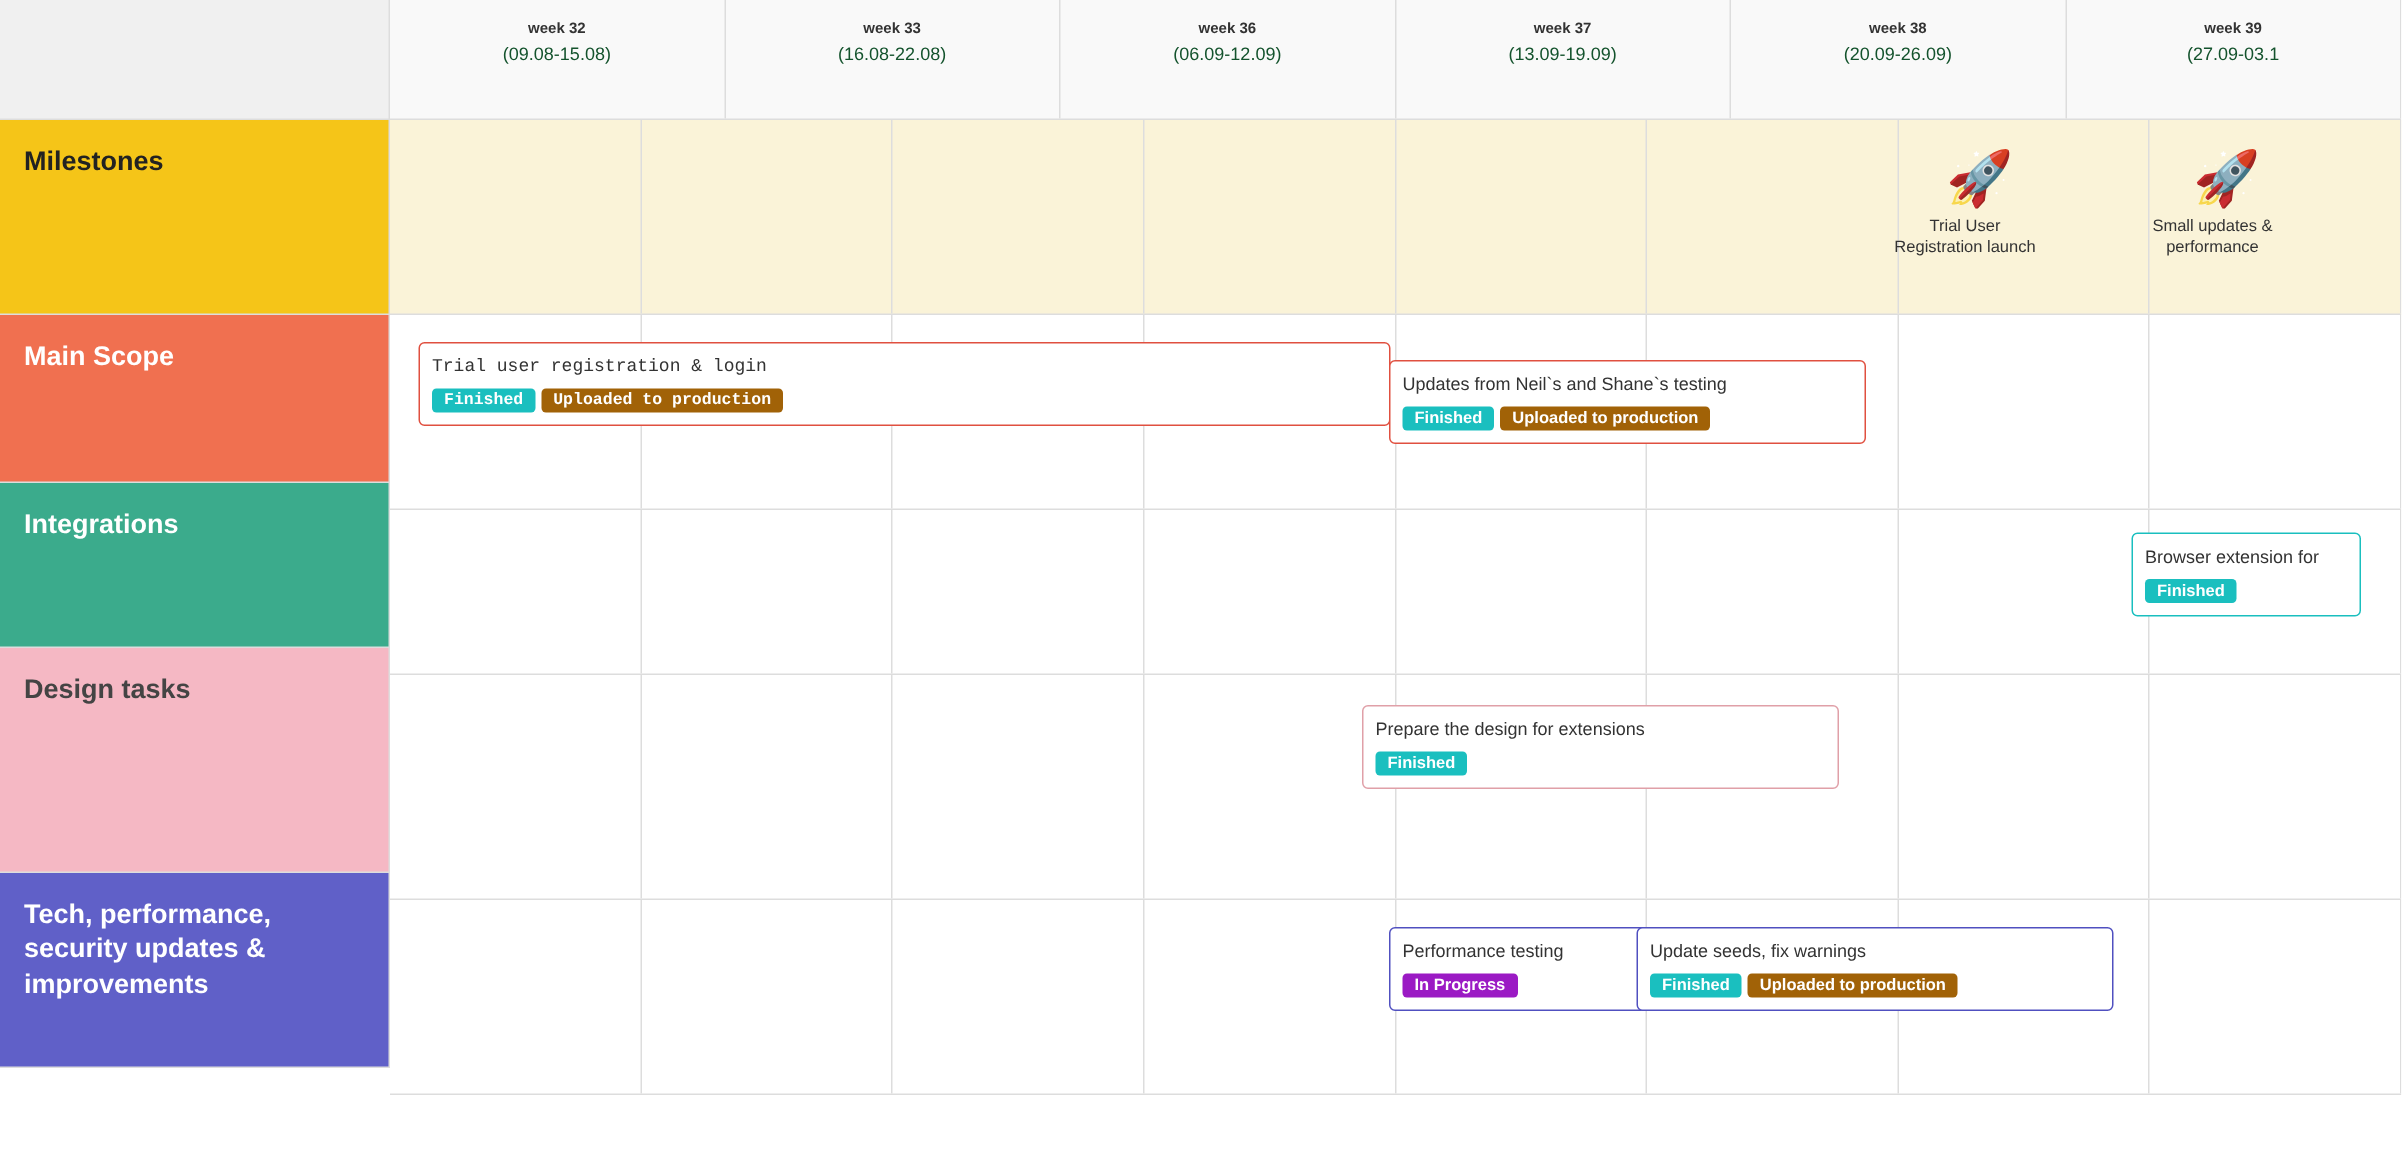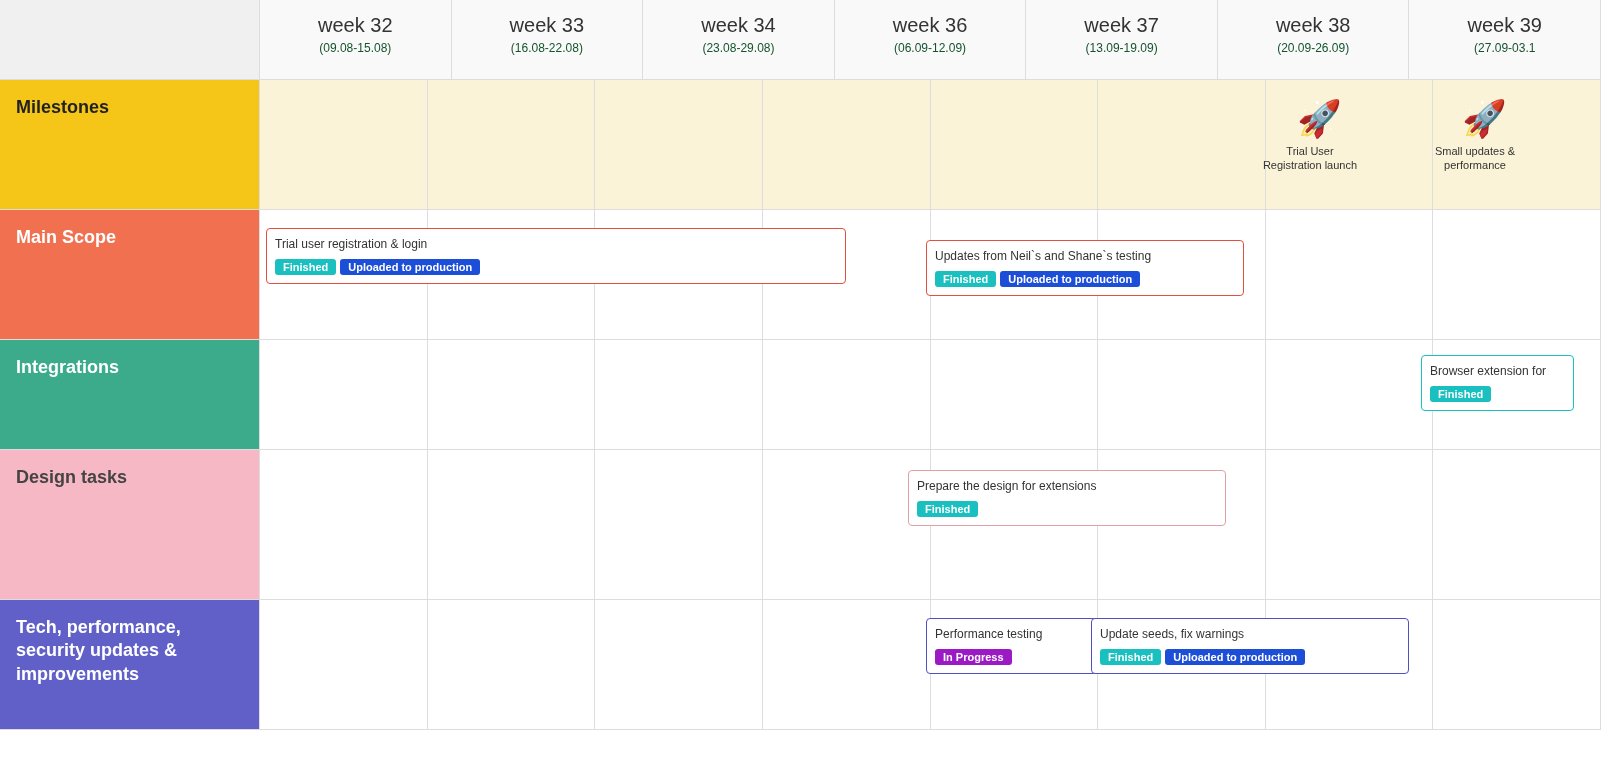--- a/index.html
+++ b/index.html
@@ -34,21 +34,21 @@
       border-bottom: 1px solid #ddd;
     }
 
     .sidebar-row.milestones {
       background: #F5C518;
       height: 130px;
       text-align: center;
     }
     .sidebar-row.main-scope {
       background: #F07050;
-      height: 130px;
+      height: 112px;
     }
     .sidebar-row.integrations {
       background: #3BAB8C;
       height: 110px;
     }
     .sidebar-row.design-tasks {
       background: #F5B8C4;
       height: 150px;
     }
     .sidebar-row.tech-performance {
@@ -88,22 +88,22 @@
     .week-col-header {
       flex: 1;
       min-width: 165px;
       text-align: center;
       padding: 14px 4px 4px;
       border-right: 1px solid #ddd;
       font-size: 13px;
       color: #333;
     }
     .week-col-header .week-name {
-      font-weight: normal;
-      font-size: 20px;
+      font-weight: bold;
+      font-size: 10px;
     }
     .week-col-header .week-range {
       font-size: 12px;
       color: #14532d;
       margin-top: 4px;
     }
 
     
     .gantt-rows {
       flex: 1;
@@ -171,21 +171,21 @@
 
     .badge {
       display: inline-block;
       padding: 2px 8px;
       border-radius: 3px;
       font-size: 11px;
       font-weight: bold;
       color: #fff;
     }
     .badge.finished { background: #1ABFBF; }
-    .badge.uploaded { background: #1d4ed8; }
+    .badge.uploaded { background: #a16207; }
     .badge.in-progress { background: #9B1AC4; }
 
     
     .milestone-marker {
       position: absolute;
       text-align: center;
       z-index: 2;
     }
     .milestone-marker .rocket-icon {
       font-size: 36px;
@@ -229,24 +229,20 @@
     <div class="week-headers" id="week-headers-row">
     <div class="week-col-header">
           <div class="week-name">week 32</div>
                    <div class="week-range">(09.08-15.08)</div>
         </div>
         <div class="week-col-header">
           <div class="week-name">week 33</div>
                    <div class="week-range">(16.08-22.08)</div>
         </div>
         <div class="week-col-header">
-          <div class="week-name">week 34</div>
-                   <div class="week-range">(23.08-29.08)</div>
-        </div>
-        <div class="week-col-header">
           <div class="week-name">week 36</div>
                    <div class="week-range">(06.09-12.09)</div>
         </div>
         <div class="week-col-header">
           <div class="week-name">week 37</div>
                    <div class="week-range">(13.09-19.09)</div>
         </div>
         <div class="week-col-header">
           <div class="week-name">week 38</div>
                    <div class="week-range">(20.09-26.09)</div>
@@ -280,21 +276,21 @@
 
       <div class="gantt-row main-scope-row" id="row-main-scope" style="position: relative;">
       <div class="gantt-cell"></div>
           <div class="gantt-cell"></div>
           <div class="gantt-cell"></div>
           <div class="gantt-cell"></div>
           <div class="gantt-cell"></div>
           <div class="gantt-cell"></div>
           <div class="gantt-cell"></div>
           <div class="gantt-cell"></div>
-          <div class="task-card" style="left: 6px; top: 18px; width: 580px; border-color: rgb(224, 80, 64);">
+          <div class="task-card" style="left: 19px; top: 18px; width: 648px; border-color: rgb(224, 80, 64); font-family: Liberation Mono, monospace;">
             <div class="task-title">Trial user registration &amp; login</div>
             <div class="badges">
               <span class="badge finished">Finished</span>
               <span class="badge uploaded">Uploaded to production</span>
             </div>
           </div>
           <div class="task-card" style="left: 666px; top: 30px; width: 318px; border-color: rgb(224, 80, 64);">
             <div class="task-title">Updates from Neil`s and Shane`s testing</div>
             <div class="badges">
               <span class="badge finished">Finished</span>

